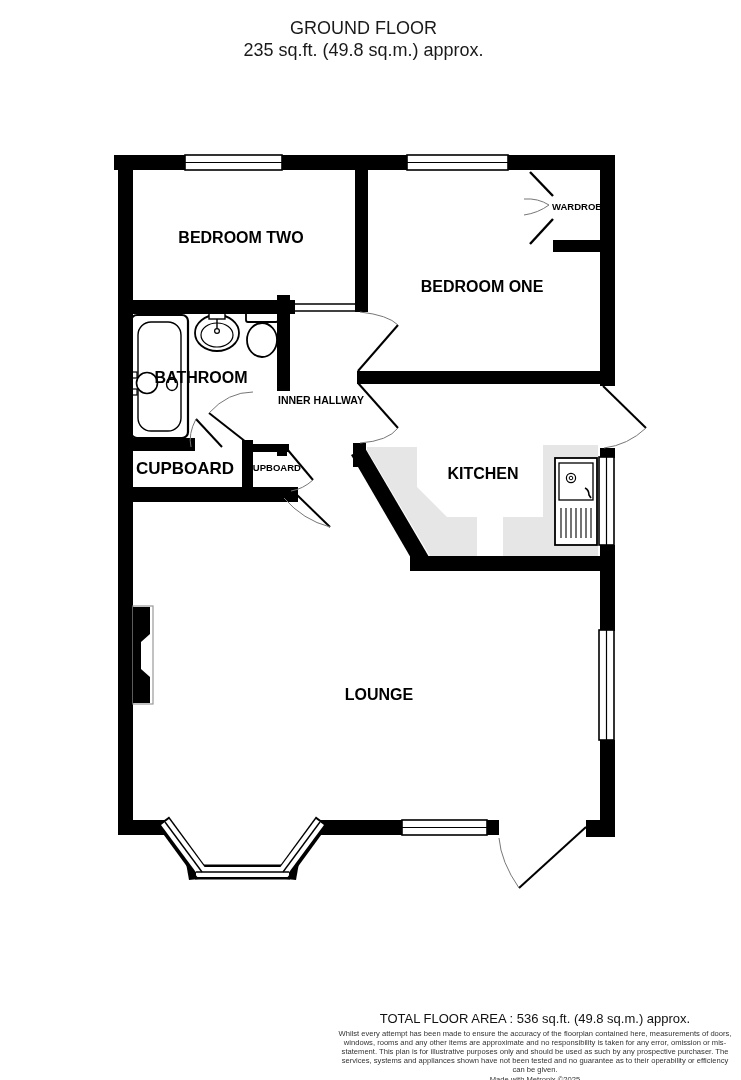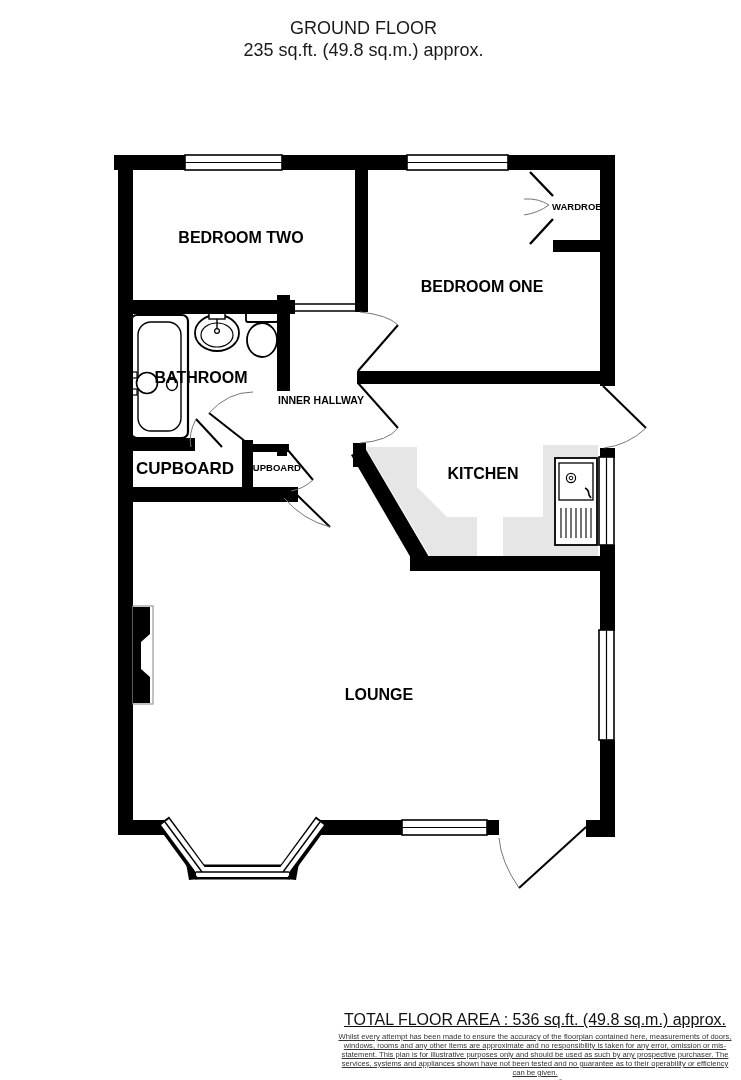--- a/index.html
+++ b/index.html
@@ -14,22 +14,22 @@
   .title-block{
     position:absolute;left:0;top:18px;width:727px;
     text-align:center;color:#1a1a1a;
     font-size:18px;line-height:1.22;
   }
   .plan-wrap{position:absolute;left:0;top:0;}
   .footer-block{
     position:absolute;left:337px;top:1011px;width:396px;
     text-align:center;color:#111;
   }
-  .footer-total{font-size:16px;margin:0 0 4px 0;text-decoration:underline;}
-  .footer-disclaimer{font-size:7.6px;line-height:1.18;color:#333;margin:0;text-decoration:underline;}
+  .footer-total{font-size:13px;margin:0 0 4px 0;}
+  .footer-disclaimer{font-size:7.6px;line-height:1.18;color:#333;margin:0;}
   .footer-credit{font-size:7.6px;line-height:1.3;color:#333;margin:0;}
   svg text{font-family:"Liberation Sans", sans-serif;font-weight:bold;fill:#000;}
   .lbl-lg{font-size:16px;}
   .lbl-xl{font-size:17px;}
   .lbl-md{font-size:10.5px;}
   .lbl-sm{font-size:9.5px;}
 </style>
 </head>
 <body>
 

